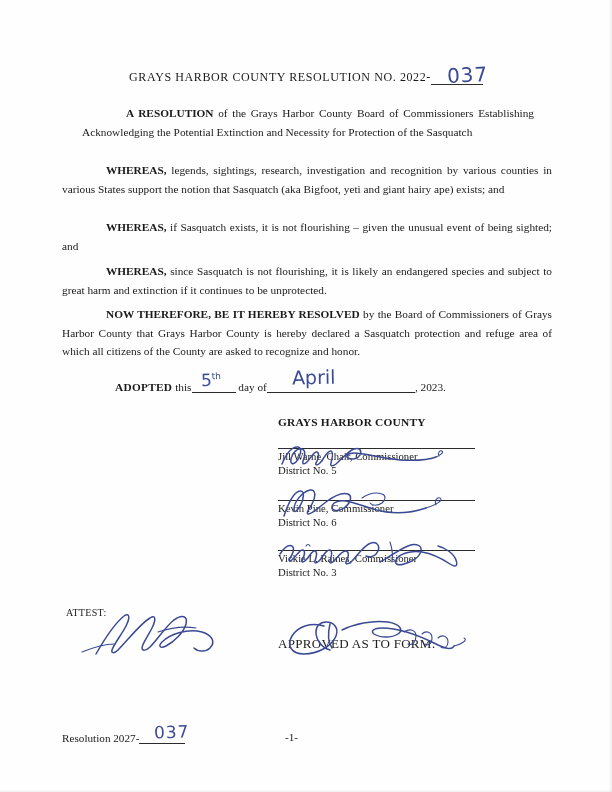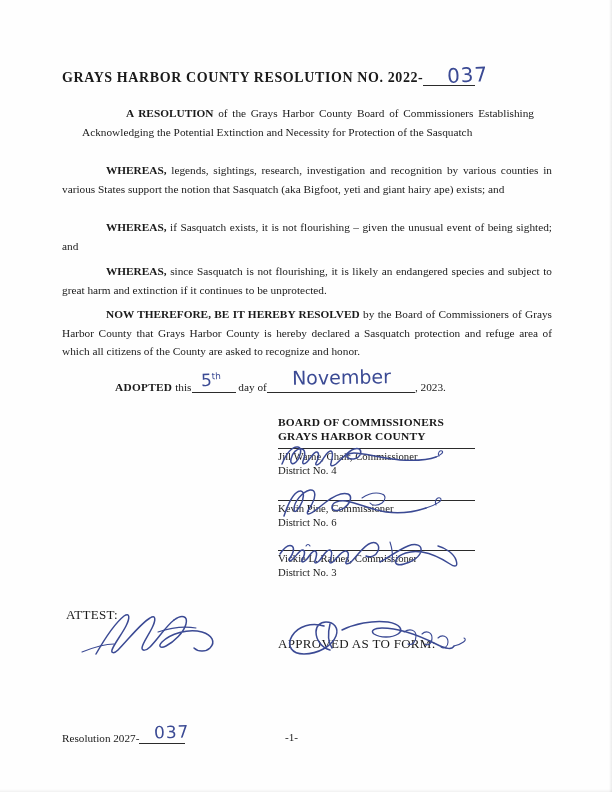--- a/index.html
+++ b/index.html
@@ -31,22 +31,23 @@
     left: 0; bottom: 0;
     width: 612px; height: 3px;
     background: linear-gradient(to bottom, rgba(0,0,0,0.0), rgba(0,0,0,0.05));
   }
 
   .doc-title {
     position: absolute;
     left: 62px;
     top: 70px;
     width: 488px;
-    font-weight: bold;
-    font-size: 14px;
+    text-align: center;
+    font-weight: normal;
+    font-size: 12px;
     letter-spacing: 0.6px;
   }
   .title-blank {
     display: inline-block;
     position: relative;
     width: 52px;
     border-bottom: 1px solid #2b2b2b;
     vertical-align: bottom;
     height: 13px;
   }
@@ -176,21 +177,21 @@
     stroke-width: 1.1;
     stroke-linecap: round;
     stroke-linejoin: round;
   }
 
   
   #attest-label {
     position: absolute;
     left: 66px;
     top: 607px;
-    font-size: 13px;
+    font-size: 10px;
     letter-spacing: 0.3px;
   }
   #approved-label {
     position: absolute;
     left: 278px;
     top: 636px;
     font-size: 13px;
     letter-spacing: 0.3px;
   }
   #attest-block {
@@ -268,32 +269,31 @@
 
   <p class="para" id="para-resolved">
     <span class="indent"></span><span class="lead">NOW THEREFORE, BE IT HEREBY RESOLVED</span><span> by the Board of Commissioners of Grays Harbor County that Grays Harbor County is hereby declared a Sasquatch protection and refuge area of which all citizens of the County are asked to recognize and honor.</span>
   </p>
 
   <div id="adopted-line">
     <span class="bold">ADOPTED</span>
     <span>this</span><span class="blank-day"></span>
     <span>day of</span><span class="blank-month"></span><span>, 2023.</span>
     <span class="hand hand-day"><span>5</span><sup>th</sup></span>
-    <span class="hand hand-month">November</span>
+    <span class="hand hand-month">April</span>
   </div>
 
   <div id="board-header">
-    <div>BOARD OF COMMISSIONERS</div>
     <div>GRAYS HARBOR COUNTY</div>
   </div>
 
   <div class="sig-block" id="sig-1">
     <div class="sig-line"></div>
     <div class="sig-name">Jill Warne, Chair, Commissioner</div>
-    <div class="sig-name">District No. 4</div>
+    <div class="sig-name">District No. 5</div>
   </div>
   <svg class="sig-svg" style="left:276px; top:440px;" width="210" height="30" viewBox="0 0 210 30">
     <path class="sig-path" d="M6,24 C10,14 16,6 22,7 C27,8 24,18 20,22 C17,25 14,24 15,19 C16,13 21,8 26,9 C30,10 29,17 27,21 C26,24 28,25 31,22 C35,18 38,11 41,12 C44,13 42,20 40,23 C39,25 41,26 44,23 C48,19 51,10 55,11 C58,12 56,19 55,23 C54,26 56,27 60,24 C66,19 72,11 78,9 C84,7 86,11 84,15 C82,19 76,20 72,18 C69,16 72,13 78,13 C88,13 104,18 124,20 C140,21 152,20 160,17"></path>
     <path class="sig-path-thin" d="M160,17 C165,15 168,12 166,11 C164,10 161,13 163,16"></path>
   </svg>
 
   <div class="sig-block" id="sig-2">
     <div class="sig-line"></div>
     <div class="sig-name">Kevin Pine, Commissioner</div>
     <div class="sig-name">District No. 6</div>

